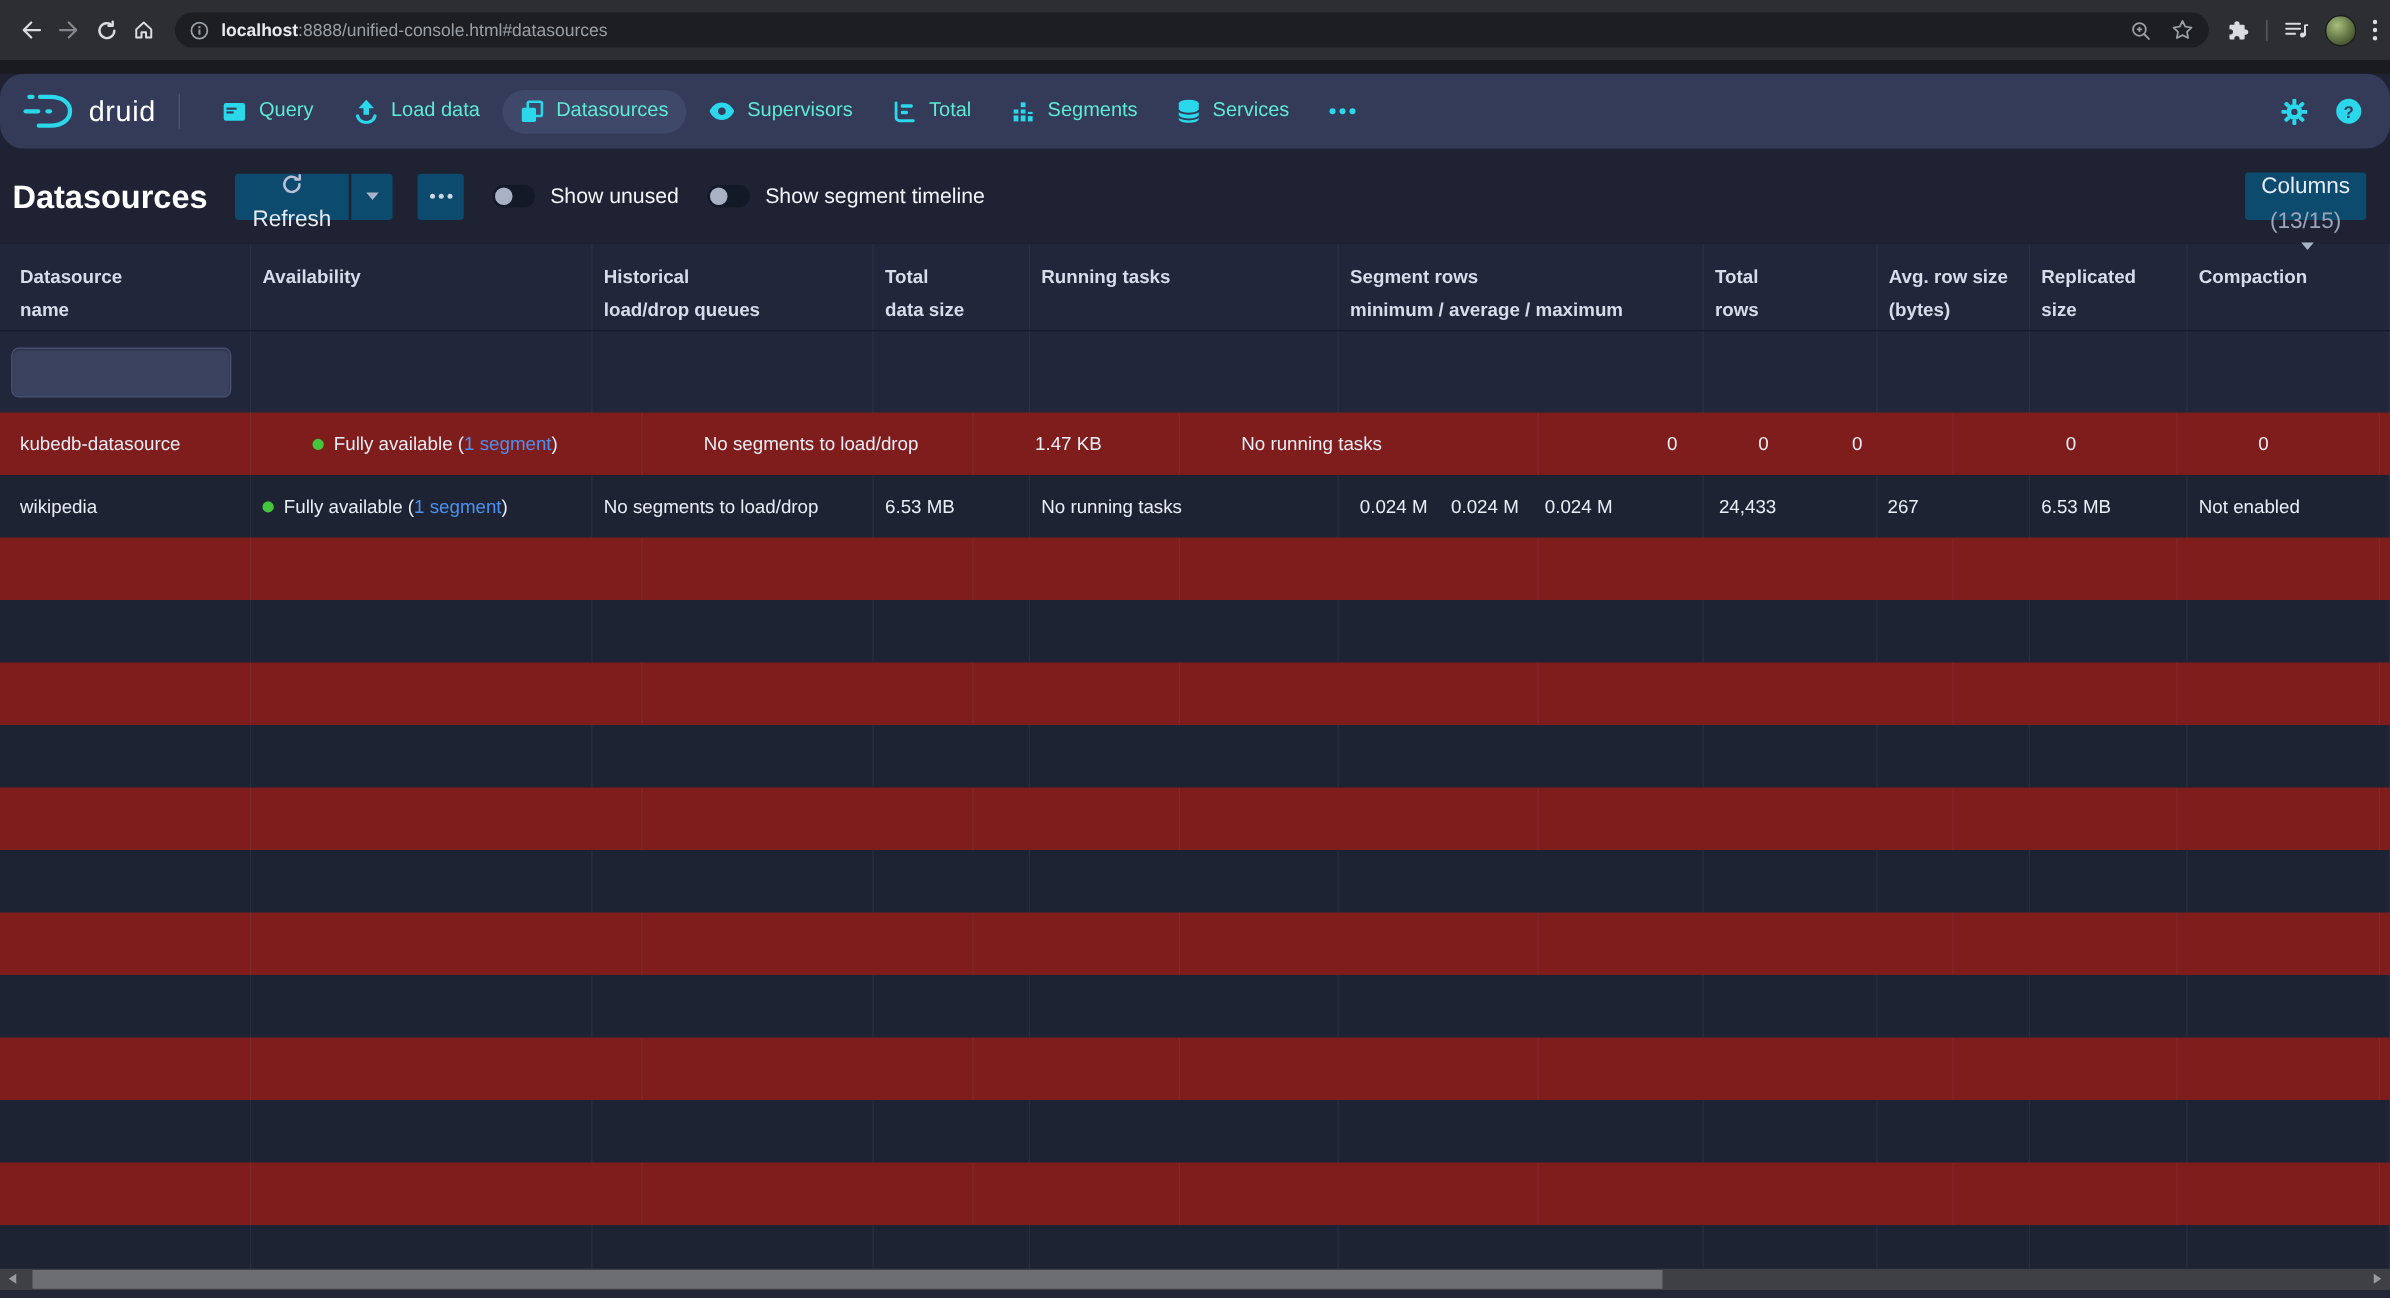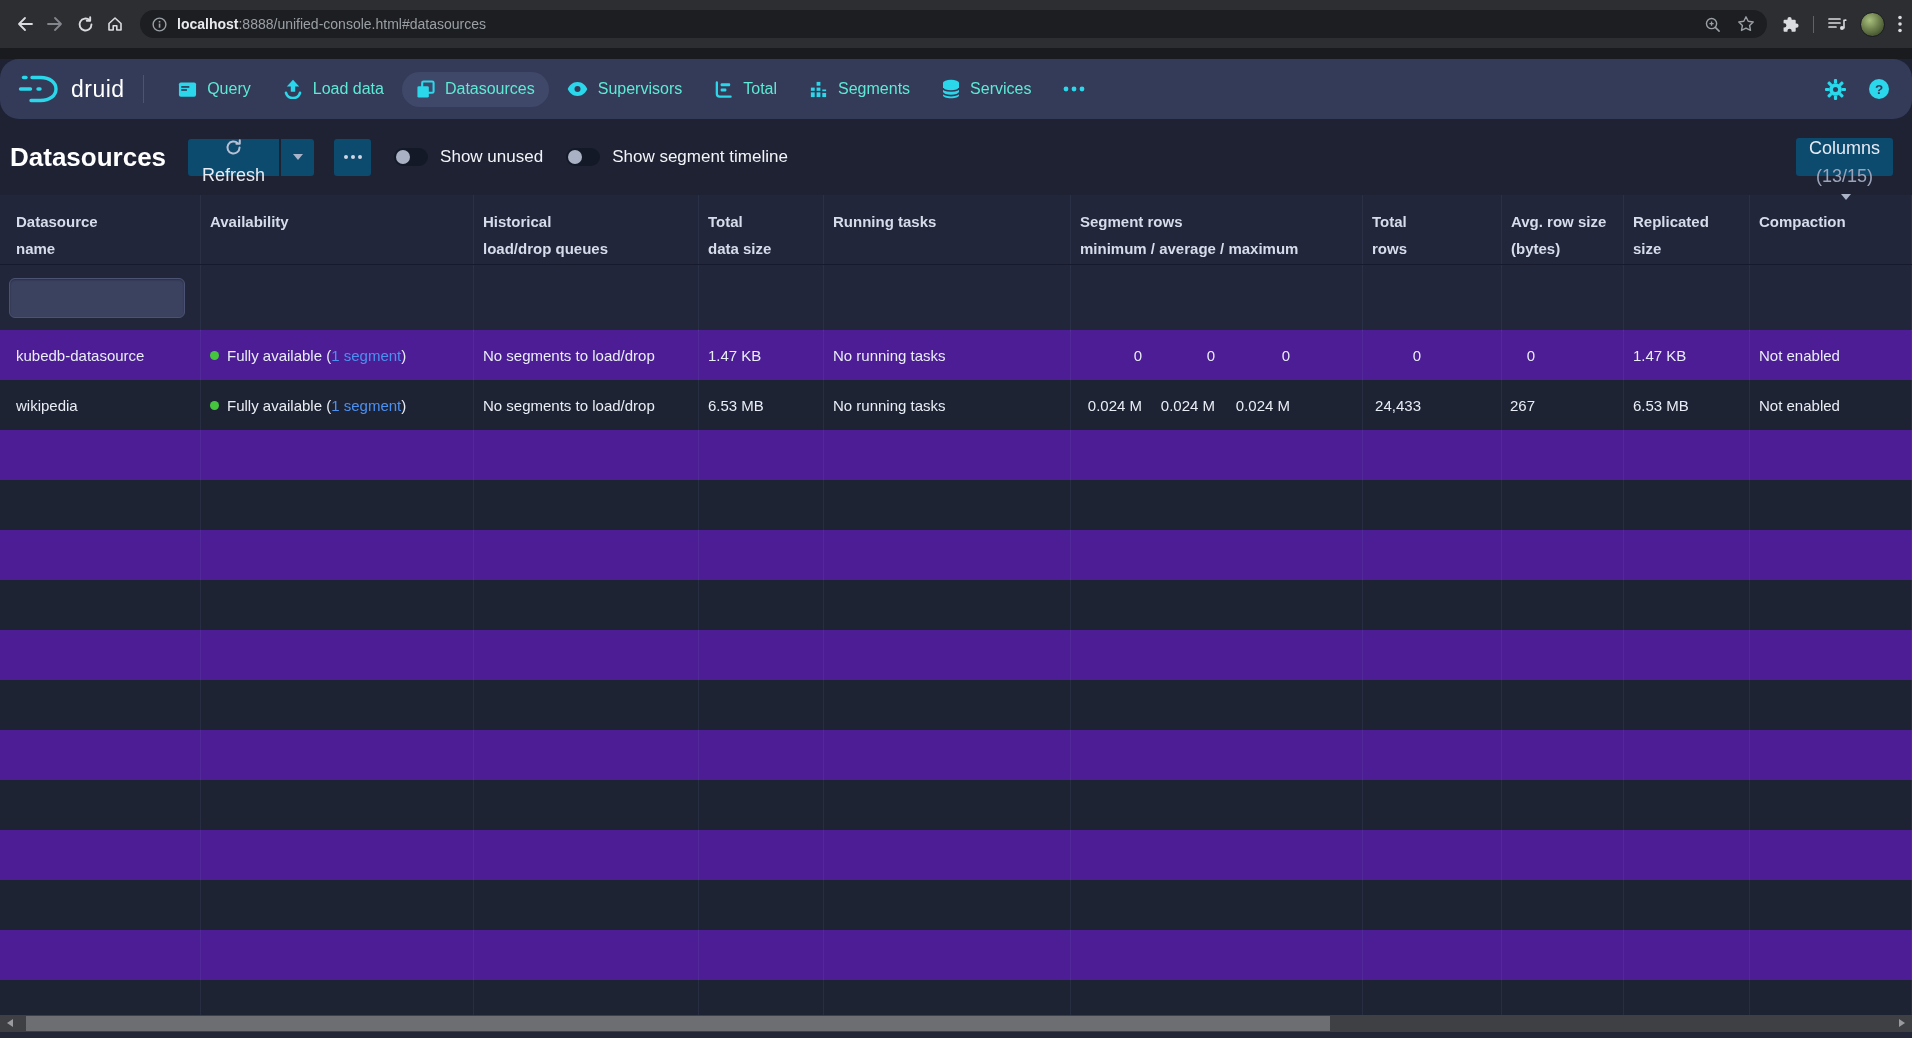--- a/index.html
+++ b/index.html
@@ -68,21 +68,21 @@
   .thead .cell:first-child { padding-left:16px; }
   .filter-row { background:#21263a; height:66px; border-top:1px solid rgba(10,14,28,0.45); }
   .filter-row .cell { border-right:1px solid rgba(130,145,185,0.10); padding:13px 9px; }
   .filter-input { width:176px; height:40px; margin-left:9px; background:#3b425f;
     border:1px solid #4b5374; border-radius:6px; box-shadow:inset 0 1px 2px rgba(0,0,0,.3);
     color:#e9edf5; font-size:15px; padding:0 10px; outline:none; }
   .trow { height:50px; }
   .trow .cell { display:flex; align-items:center; padding:0 9px; color:#e9edf5; font-size:15px;
     border-right:1px solid rgba(130,145,185,0.10); white-space:nowrap; overflow:hidden; }
   .trow .cell:first-child { padding-left:16px; }
-  .trow.light { background:#4c1d95; }
+  .trow.light { background:#7f1d1d;gap:40px; }
   .trow.dark  { background:#1e2334; }
   .dot { width:9px; height:9px; border-radius:50%; background:#45c53e; margin-right:8px; flex:0 0 auto; }
   .link { color:#4c90f0; cursor:pointer; }
   .seg-cols { display:flex; padding:0 !important; align-items:center; }
   .seg-cols span { display:block; text-align:right; }
   .seg-min { width:71px; } .seg-avg { width:73px; } .seg-max { width:75px; }
   .num-total-rows { display:block; width:58px; text-align:right; }
   .num-avg-row { display:block; width:33px; text-align:right; }
   .trow .cell.c-num { padding:0; }
 

